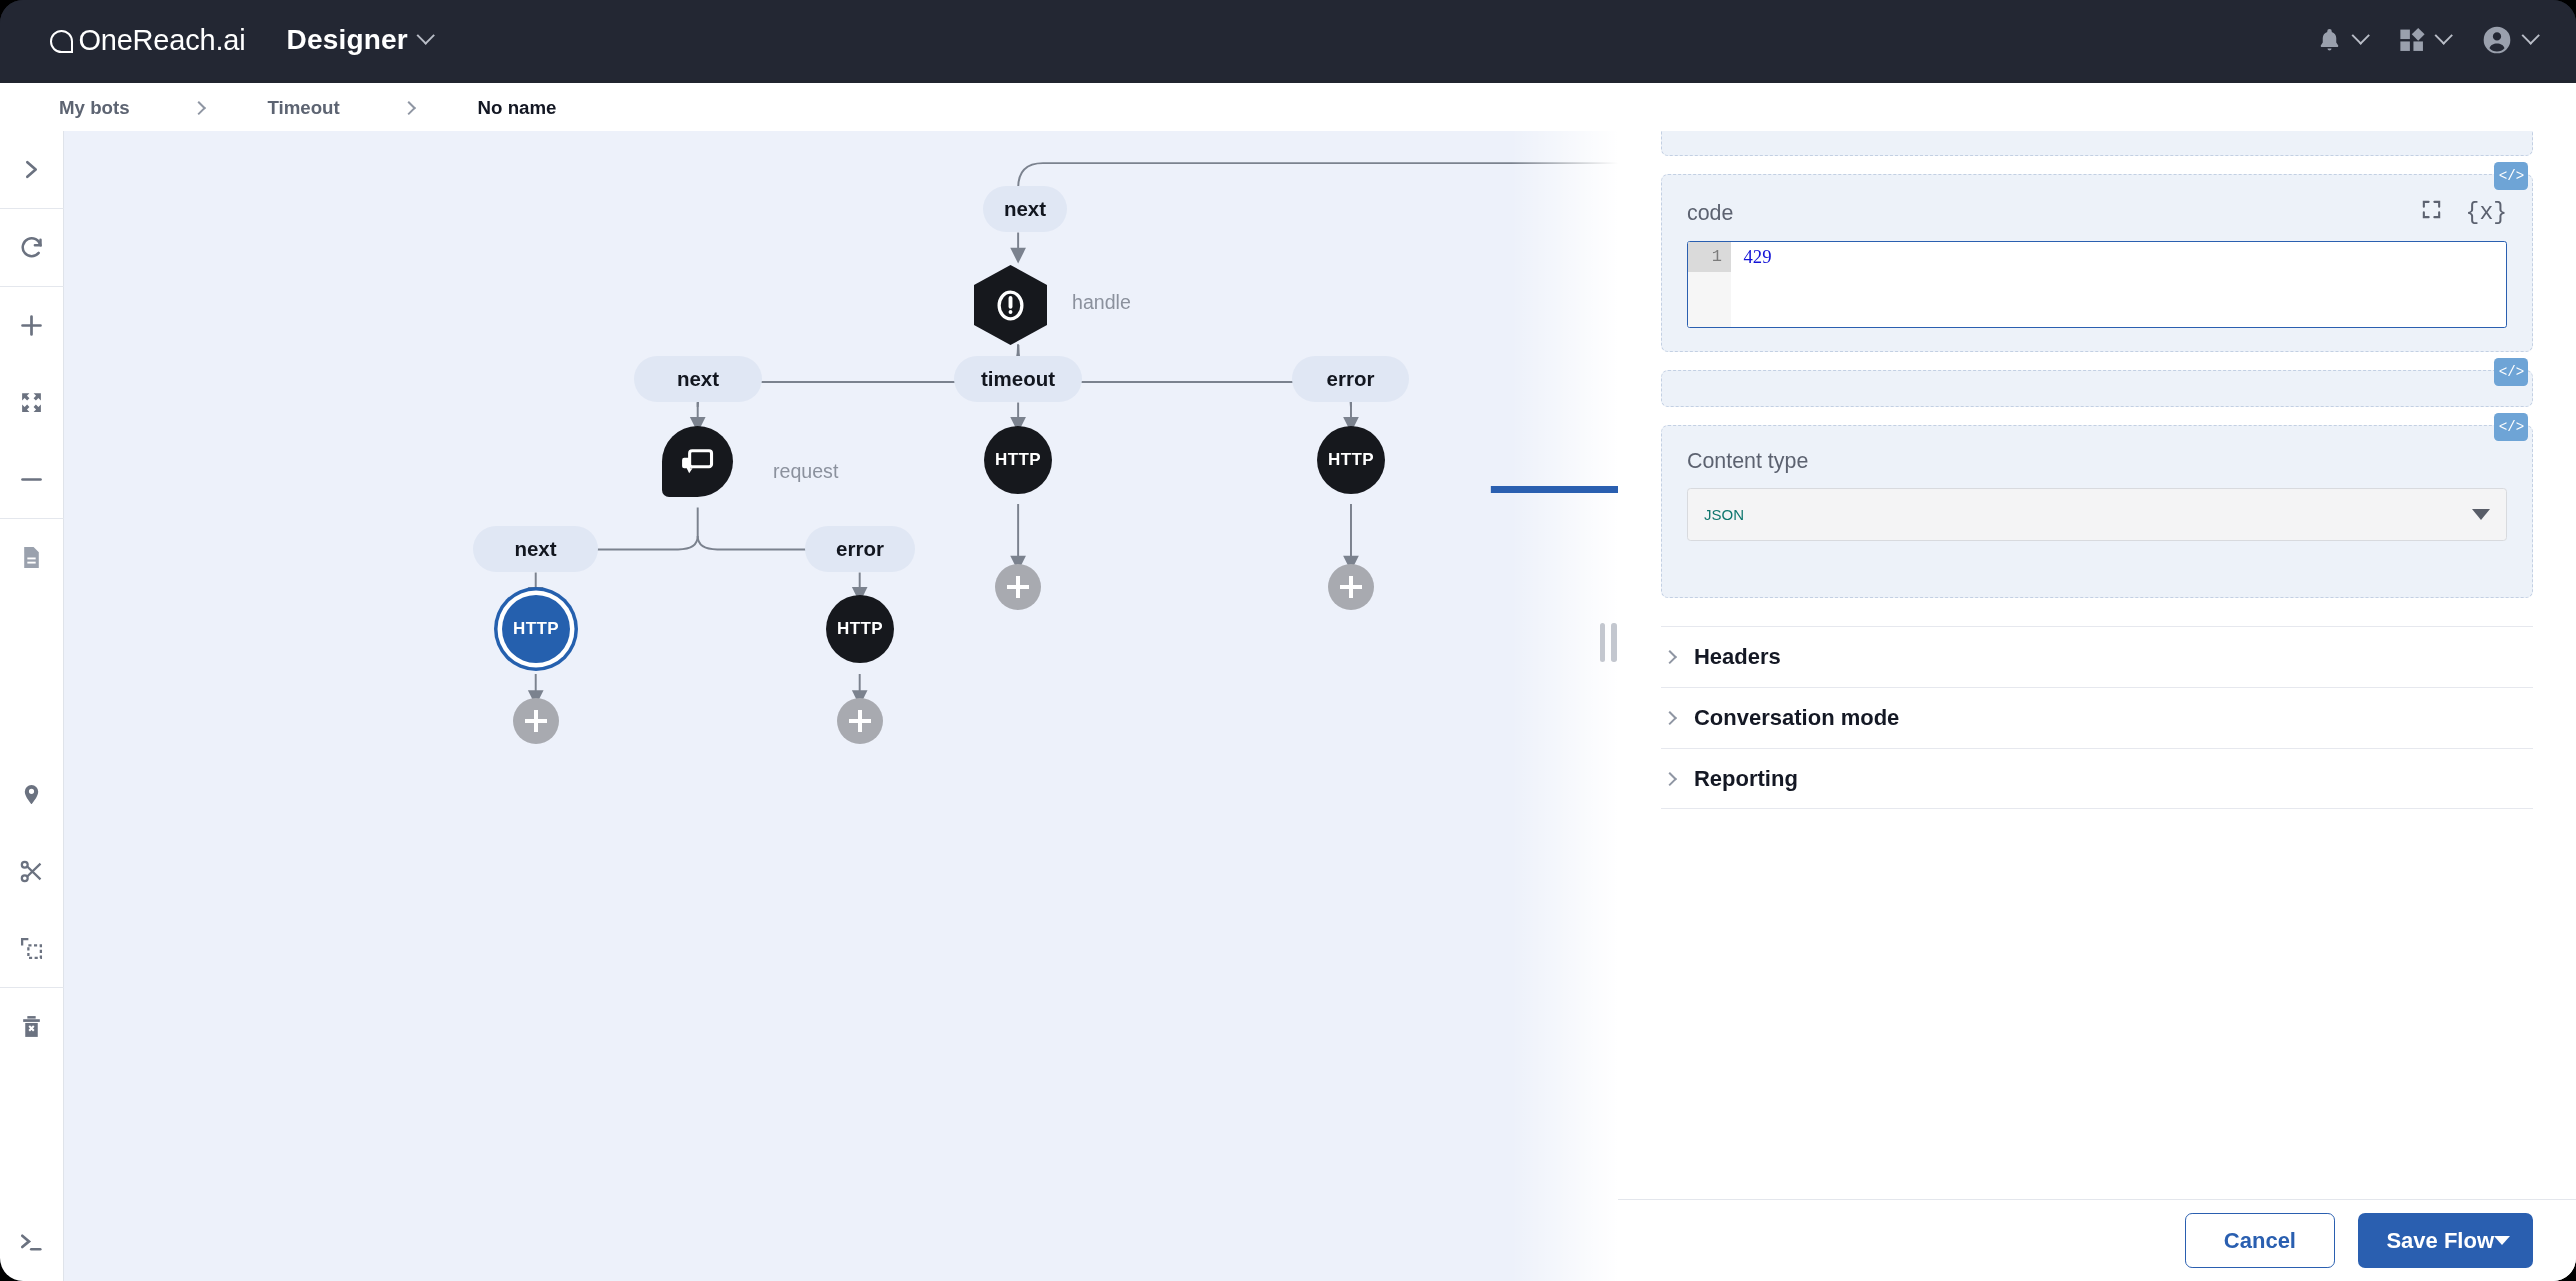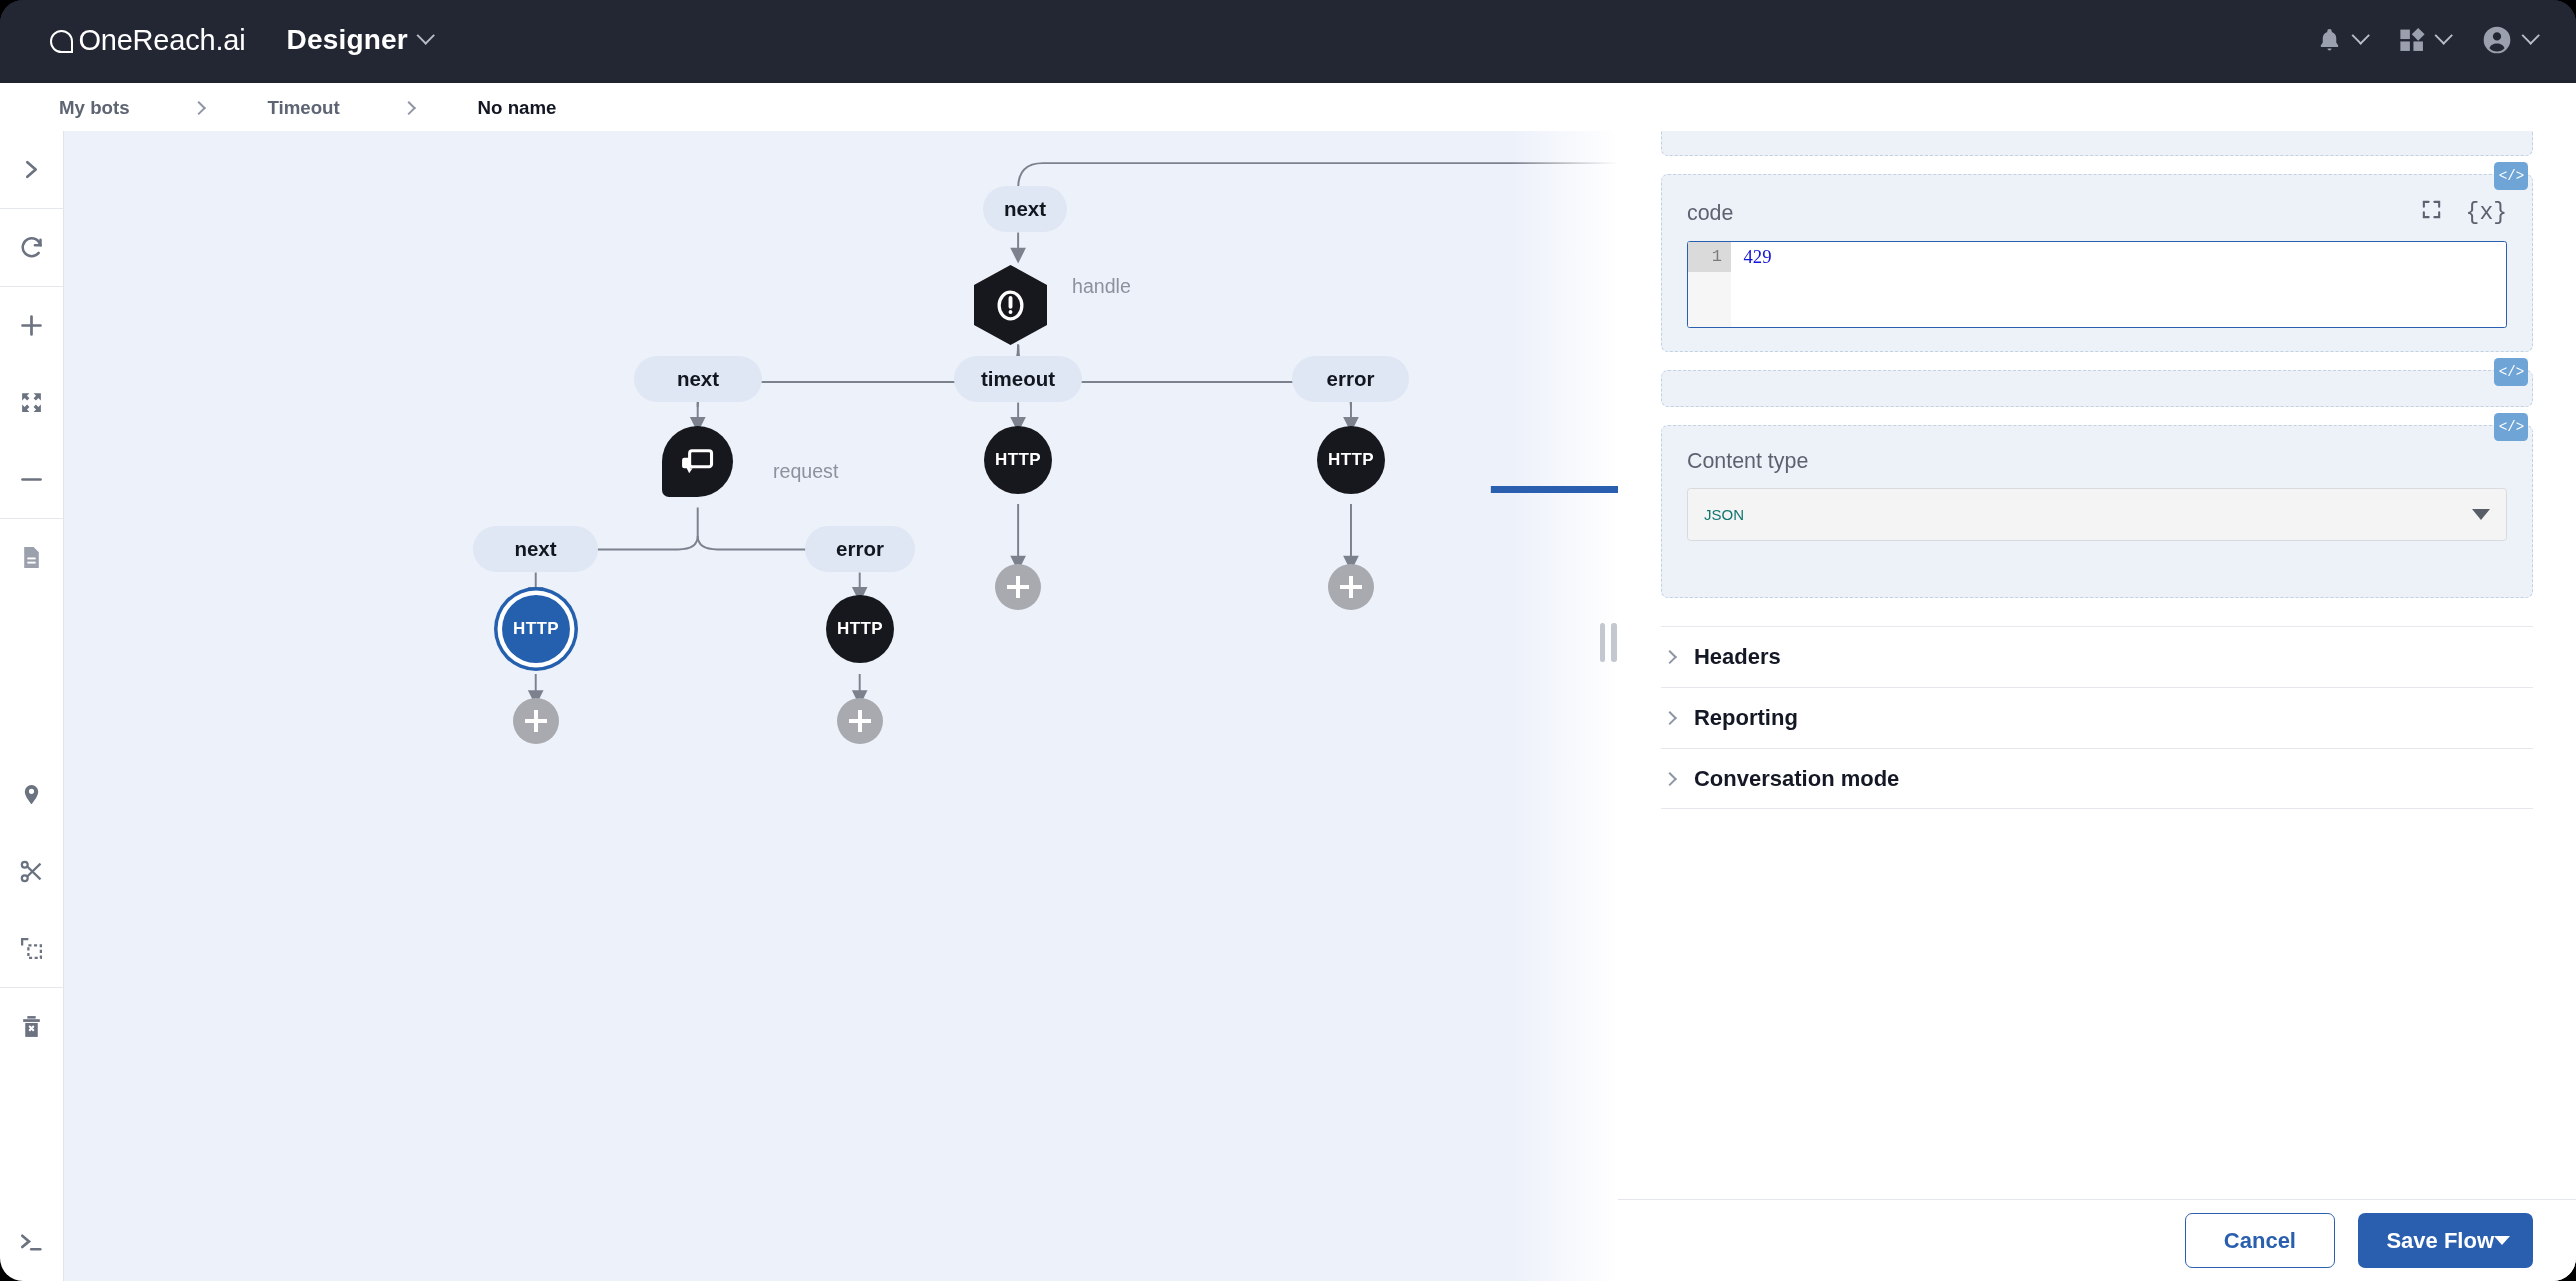--- a/index.html
+++ b/index.html
@@ -578,21 +578,21 @@
 
     <div class="node-pill" style="left:919px;top:55px;width:84px">next</div>
 
     <div class="node-hex" style="left:910px;top:134px">
       <svg width="39" height="39" viewBox="0 0 24 24" fill="none" stroke="#fff" stroke-width="2">
         <ellipse cx="12" cy="12" rx="7" ry="8.2"></ellipse>
         <path d="M12 7.4v5.4" stroke-linecap="round" stroke-width="2.4"></path>
         <circle cx="12" cy="16" r="1.2" fill="#fff" stroke="none"></circle>
       </svg>
     </div>
-    <div class="node-label" style="left:1008px;top:144px">handle</div>
+    <div class="node-label" style="left:1008px;top:160px">handle</div>
 
     <div class="node-pill" style="left:570px;top:225px;width:128px">next</div>
     <div class="node-pill" style="left:890px;top:225px;width:128px">timeout</div>
     <div class="node-pill" style="left:1228px;top:225px;width:117px">error</div>
 
     <div class="node-bubble" style="left:598px;top:295px">
       <svg width="37" height="37" viewBox="0 0 24 24" fill="#fff">
         <path d="M8.5 5h11a1.6 1.6 0 0 1 1.6 1.6v7.2a1.6 1.6 0 0 1-1.6 1.6h-11A1.6 1.6 0 0 1 6.9 13.8V6.6A1.6 1.6 0 0 1 8.5 5z" fill="none" stroke="#fff" stroke-width="2"></path>
         <path d="M5 9.6h2.2v6.8h1.6L6.6 19.6 5 16.4H3.4a1.4 1.4 0 0 1-1.4-1.4V11a1.4 1.4 0 0 1 1.4-1.4z"></path>
       </svg>
@@ -668,25 +668,25 @@
         </div>
       </div>
 
       <div style="margin-top:28px">
         <div class="accordion-row">
           <span class="acc-chev"></span>
           <span class="acc-label">Headers</span>
         </div>
         <div class="accordion-row">
           <span class="acc-chev"></span>
-          <span class="acc-label">Reporting</span>
+          <span class="acc-label">Conversation mode</span>
         </div>
         <div class="accordion-row">
           <span class="acc-chev"></span>
-          <span class="acc-label">Conversation mode</span>
+          <span class="acc-label">Reporting</span>
         </div>
       </div>
 
       <div class="cut-text">..</div>
     </div>
 
     <div class="panel-footer">
       <button class="btn-cancel">Cancel</button>
       <div class="btn-save">
         <span>Save Flow</span>

